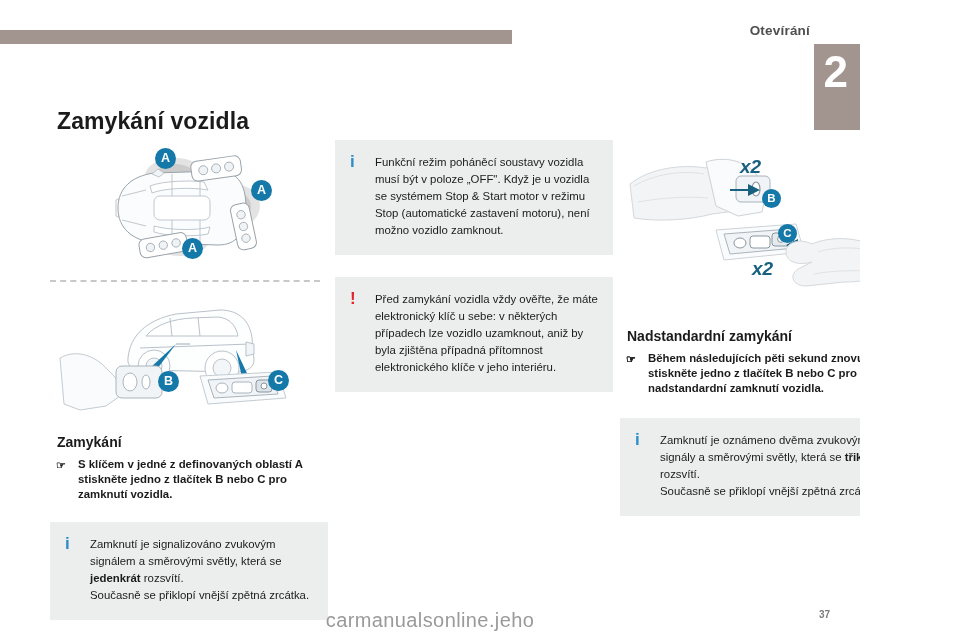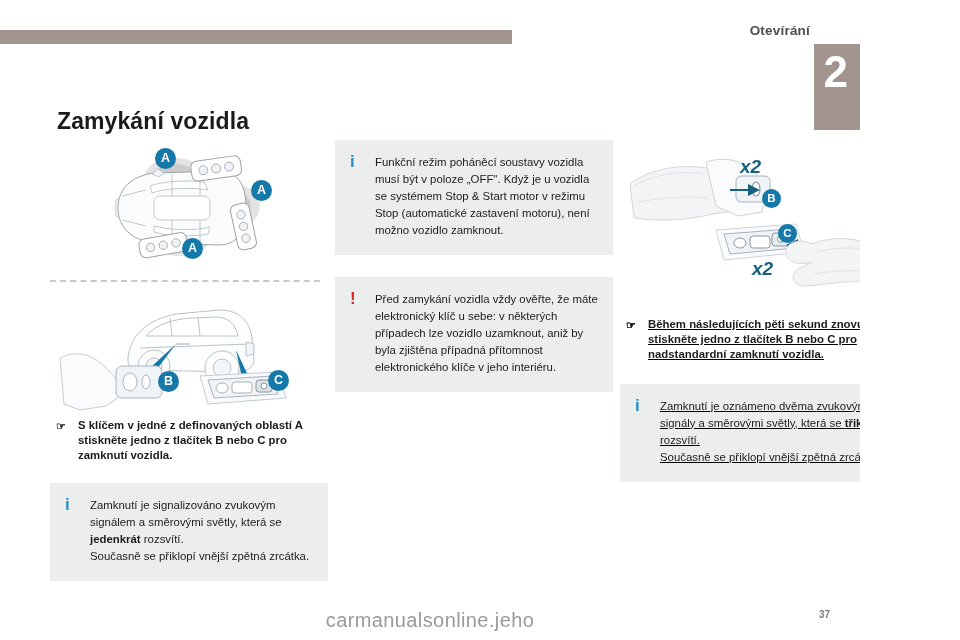--- a/index.html
+++ b/index.html
@@ -66,21 +66,21 @@
     letter-spacing: 0.1px;
   }
 
   
   .col {
     position: absolute;
     width: 278px;
   }
   .col-left   { left: 50px;  top: 140px; }
   .col-mid    { left: 335px; top: 140px; }
-  .col-right  { left: 620px; top: 140px; text-decoration: underline; }
+  .col-right  { left: 620px; top: 140px; }
 
   
   .figure {
     position: relative;
     background: #ffffff;
     overflow: hidden;
   }
   .fig-1 { width: 270px; height: 138px; }
   .fig-2 { width: 270px; height: 130px; margin-top: 6px; }
   .fig-3 { width: 272px; height: 172px; }
@@ -306,20 +306,21 @@
           <ellipse cx="172" cy="100" rx="6" ry="5" fill="#ffffff" stroke="#aab4bc" stroke-width="1"></ellipse>
           <rect x="182" y="94" width="20" height="11" rx="3" fill="#ffffff" stroke="#aab4bc" stroke-width="1"></rect>
           <rect x="206" y="92" width="16" height="12" rx="3" fill="#dde4e8" stroke="#8b969e" stroke-width="1"></rect>
           <circle cx="214" cy="98" r="3" fill="#ffffff" stroke="#8b969e" stroke-width="1"></circle>
         </g>
       </svg>
       <div class="badge" style="left:108px; top:83px;">B</div>
       <div class="badge" style="left:218px; top:82px;">C</div>
     </div>
 
+    <div class="sec-head">Zamykání</div>
     <ul class="bullets">
       <li class="bullet">
         <span class="hand">☞</span>
         <span>S klíčem v jedné z definovaných oblastí A stiskněte jedno z tlačítek B nebo C pro zamknutí vozidla.</span>
       </li>
     </ul>
 
     <div class="box-gap"></div>
 
     <div class="callout">
@@ -387,20 +388,21 @@
           <path d="M268,116 C246,106 216,106 198,112" fill="none" stroke="#dfe3e6" stroke-width="1"></path>
           <path d="M264,132 C242,130 214,130 194,134" fill="none" stroke="#dfe3e6" stroke-width="1"></path>
         </g>
       </svg>
       <div class="x2label" style="left:120px; top:16px;">x2</div>
       <div class="x2label" style="left:132px; top:118px;">x2</div>
       <div class="badge sm" style="left:142px; top:49px;">B</div>
       <div class="badge sm" style="left:158px; top:84px;">C</div>
     </div>
 
+    <div class="sec-head">Nadstandardní zamykání</div>
     <ul class="bullets">
       <li class="bullet">
         <span class="hand">☞</span>
       </li>
       <li class="bullet">
         <span class="hand">☞</span>
         <span>Během následujících pěti sekund znovu stiskněte jedno z tlačítek B nebo C pro nadstandardní zamknutí vozidla.</span>
       </li>
     </ul>
 

